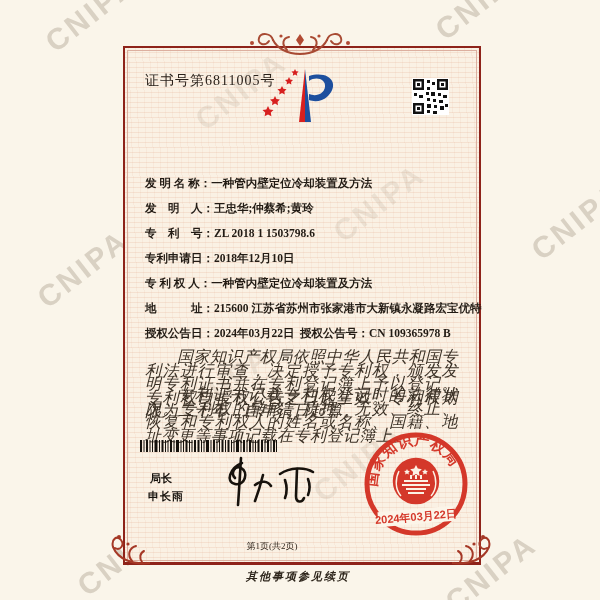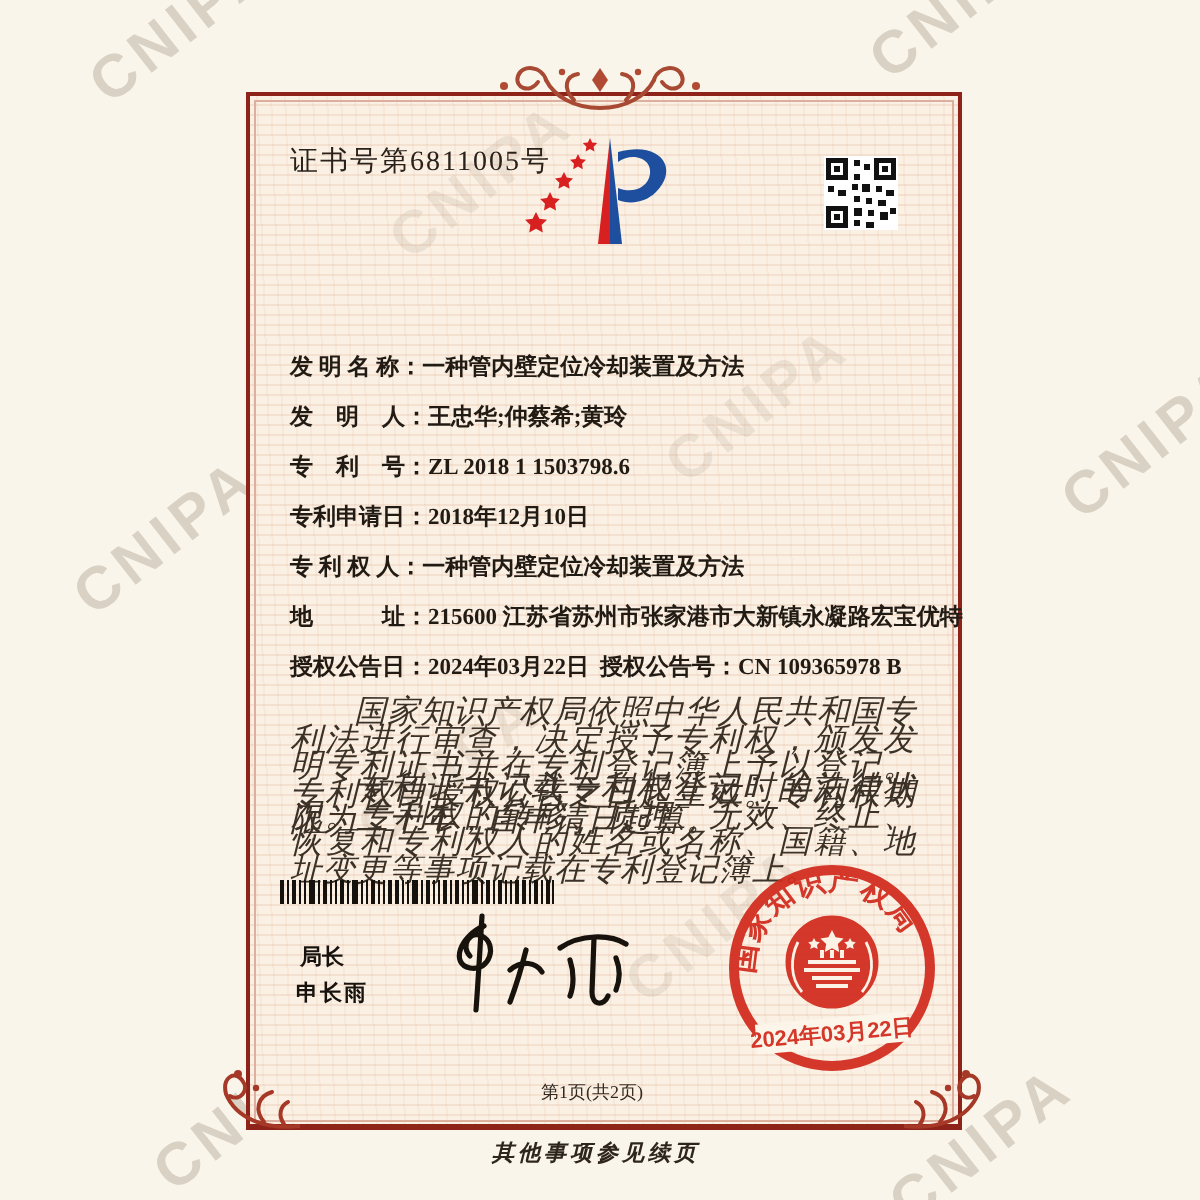--- a/index.html
+++ b/index.html
@@ -34,21 +34,21 @@
   .grant-no-group{position:absolute;left:155px;top:0;}
 
   .para{left:145px;width:313px;font-size:16px;line-height:13.5px;color:#3b3126;
         text-align:justify;text-indent:2em;font-style:italic;letter-spacing:0.5px;}
 
   .role{left:150px;top:471px;font-size:11px;font-weight:bold;color:#17120d;
         font-family:"Liberation Sans","DejaVu Sans",sans-serif;}
   .rname{left:148px;top:489px;font-size:11px;font-weight:bold;color:#17120d;
         font-family:"Liberation Sans","DejaVu Sans",sans-serif;letter-spacing:1px;}
 
-  .pagenum{left:123px;top:540px;width:298px;text-align:center;font-size:9px;color:#33291f;margin-left:24px;}
+  .pagenum{left:123px;top:540px;width:298px;text-align:center;font-size:9px;color:#33291f;}
   .bottom-line{left:123px;top:562px;width:358px;height:3px;background:#8e231a;}
   .footer-note{left:0;top:569px;width:596px;text-align:center;font-size:11px;
         font-style:italic;font-weight:600;color:#2e261c;letter-spacing:2px;}
 
   .seal-wrap{left:360px;top:429px;width:112px;height:112px;}
   svg{display:block;}
 </style>
 </head>
 <body>
 

